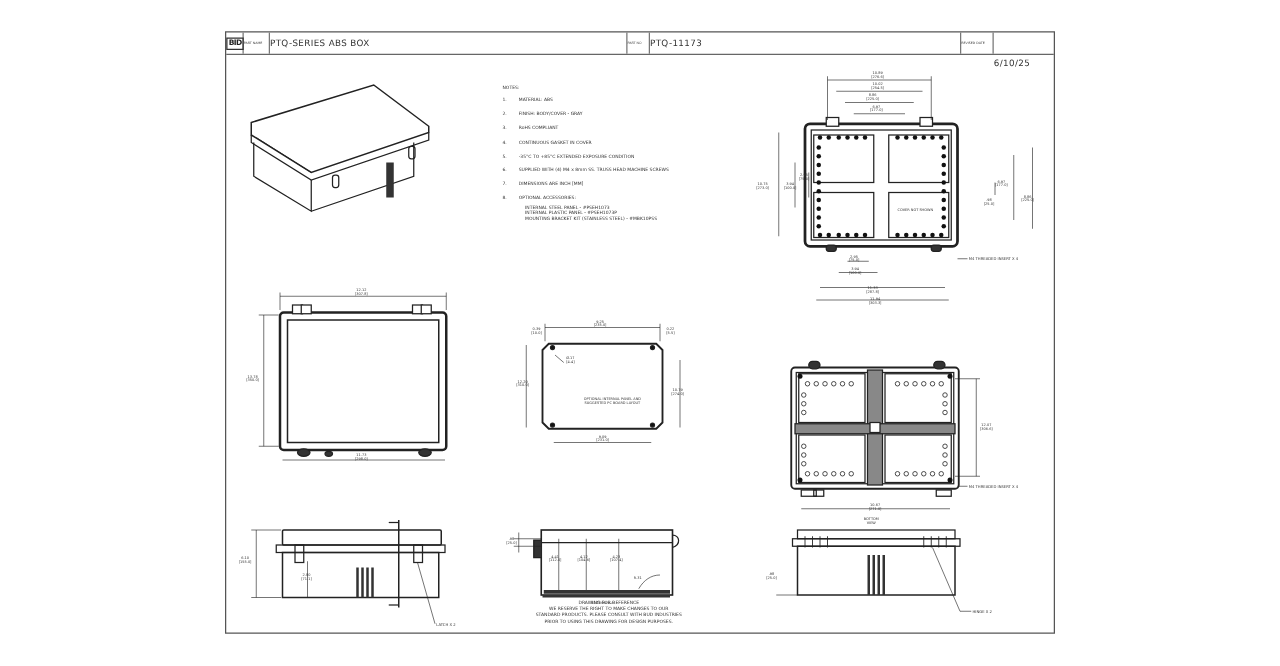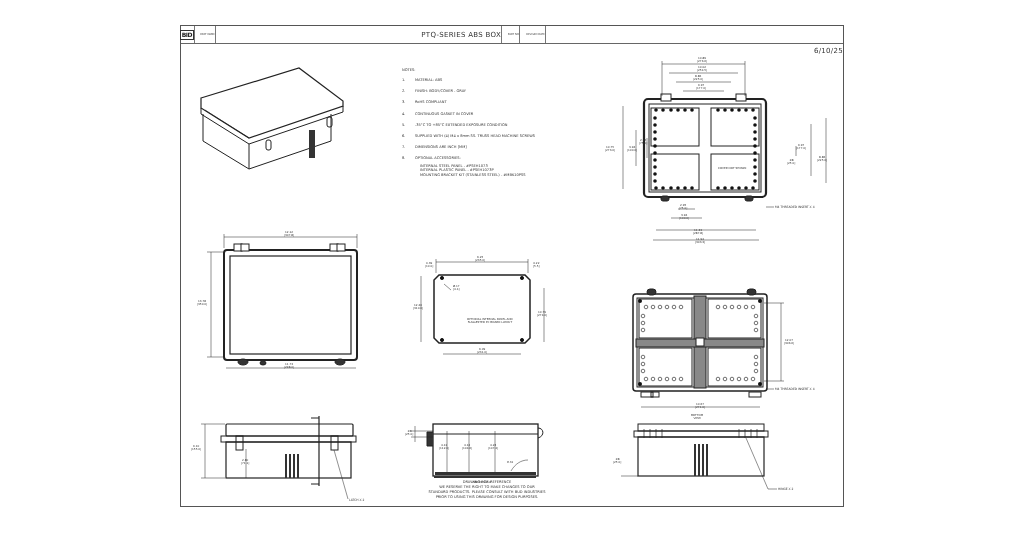--- a/index.html
+++ b/index.html
@@ -1,19 +1,19 @@
 <!DOCTYPE html>
 <html><head>
 <meta charset="utf-8">
 <style>
   html, body { margin:0; padding:0; background:#ffffff; }
   body { width:1024px; height:533px; position:relative; overflow:hidden; font-family:"DejaVu Sans", sans-serif; color:#222; }
   .sheet { position:absolute; left:180px; top:25px; width:664px; height:482px; border:1.5px solid #555; box-sizing:border-box; background:#fff; }
   .titlebar { position:absolute; left:0; top:0; right:0; height:17px; border-bottom:1.2px solid #666; display:flex; font-size:7px; }
-  .tb-cell { border-right:1px solid #777; display:flex; align-items:center; justify-content:flex-end; box-sizing:border-box; height:100%; }
+  .tb-cell { border-right:1px solid #777; display:flex; align-items:center; justify-content:flex-start; box-sizing:border-box; height:100%; }
   .tb-cell:last-child { border-right:none; }
   .tb-small { font-size:2.6px; line-height:3px; text-align:center; color:#444; }
   .tb-main { font-size:7px; letter-spacing:0.3px; color:#333; }
   .logo { font-weight:bold; font-size:6px; border:1px solid #333; padding:0 1px; line-height:8px; letter-spacing:-0.5px; }
   .notes { position:absolute; left:221px; top:42px; font-size:3.6px; color:#333; line-height:5px; }
   .notes .hd { margin-bottom:5px; }
   .notes .item { display:flex; margin-bottom:6.2px; }
   .notes .num { width:13px; }
   .notes .sub { padding-left:18px; margin-top:-4px; margin-bottom:0; line-height:4.5px; }
   .lbl { position:absolute; font-size:2.8px; color:#333; line-height:3.2px; text-align:center; white-space:nowrap; }
@@ -31,20 +31,23 @@
       <span class="logo">BID</span>
     </div>
     <div class="tb-cell" style="width:21px;">
       <span class="tb-small">PART NAME</span>
     </div>
     <div class="tb-cell" style="width:286px;">
       <span class="tb-main">PTQ-SERIES ABS BOX</span>
     </div>
     <div class="tb-cell" style="width:18px;">
       <span class="tb-small">PART NO</span>
+    </div>
+    <div class="tb-cell" style="width:249px;">
+      <span class="tb-main">PTQ-11173</span>
     </div>
     <div class="tb-cell" style="width:26px;">
       <span class="tb-small">REVISED DATE</span>
     </div>
     <div class="tb-cell" style="flex:1;margin-top:16px;">
       <span class="tb-main">6/10/25</span>
     </div>
   </div>
 
   <div class="notes">

